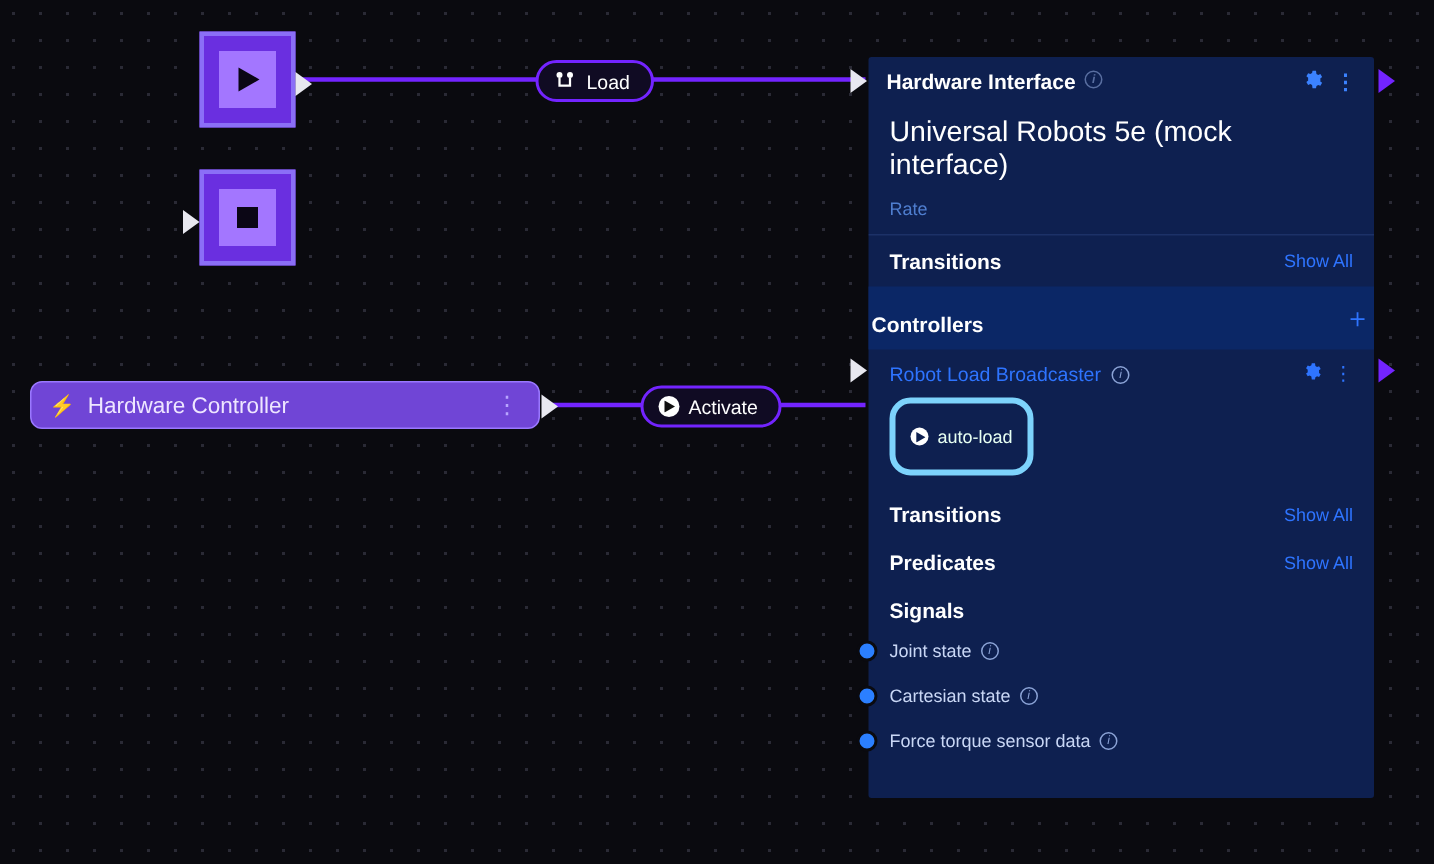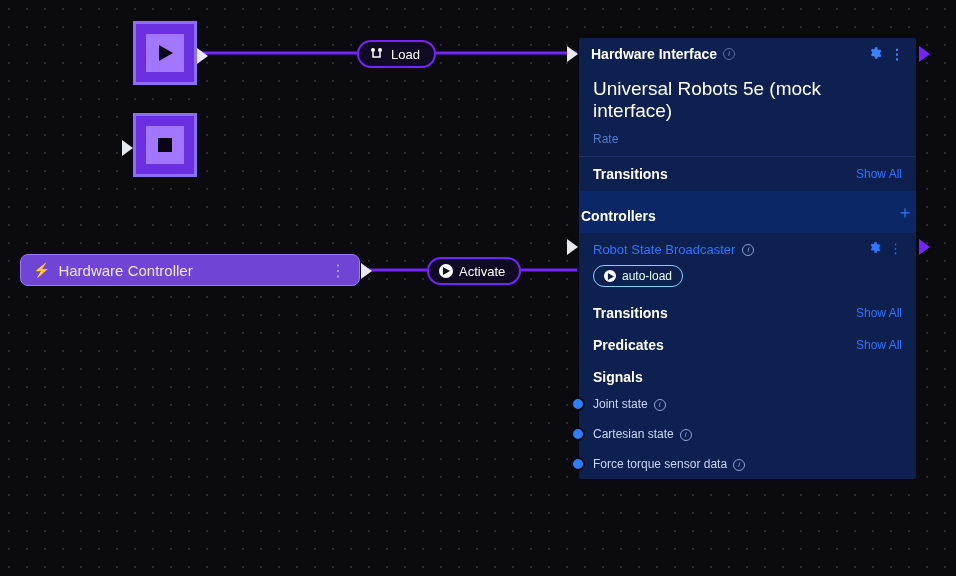--- a/index.html
+++ b/index.html
@@ -124,23 +124,23 @@
   .sub-header {
     display: flex; align-items: center;
     padding: 8px 14px 4px 14px;
     color: #2e74ff; font-size: 13px; font-weight: 400;
   }
   .sub-header .info { margin-left: 4px; color: #6d8cd0; font-size: 11px; }
   .sub-header .right-icons { margin-left: auto; display: flex; gap: 8px; color: #2e74ff; }
   .auto-load {
     margin: 4px 14px 10px 14px;
     display: inline-flex; align-items: center;
-    border: 1px solid #7dd3fc;
+    border: 4px solid #7dd3fc;
     border-radius: 14px;
-    padding: 3px 10px;
+    padding: 15px 10px;
     font-size: 12px; color: #e7fff2;
     gap: 6px;
     justify-content: center;
   }
   .auto-load .pc {
     width: 12px; height: 12px; border-radius: 50%; background: #fff; color: #0e2050;
     display: flex; align-items: center; justify-content: center; font-size: 8px;
   }
   .section-hdr { padding: 8px 14px; font-weight: 700; font-size: 14px; color: #fff; display: flex; align-items: center; }
   .section-hdr .act { margin-left: auto; color: #2e74ff; font-weight: 400; font-size: 12px; }
@@ -250,21 +250,21 @@
   <div class="controllers-bar">
     <span>Controllers</span>
     <span class="plus">＋</span>
   </div>
 
   <div style="position:relative;">
     <div class="edge-port port-in-left" style="left:-12px; top:6px;"></div>
     <div class="out-caret" style="right:-14px; top:6px;"></div>
 
     <div class="sub-header">
-      <span>Robot State Broadcaster</span>
+      <span>Robot Load Broadcaster</span>
       <span class="info">&nbsp;<span class="info-badge">i</span></span>
       <span class="right-icons">
         <span>
           <svg width="13" height="13" viewBox="0 0 24 24" fill="#2e74ff">
               <path d="M12 8a4 4 0 100 8 4 4 0 000-8zm9 4a7 7 0 00-.1-1.2l2.1-1.6-2-3.4-2.5 1a7 7 0 00-2-1.2L16 2h-4l-.5 2.6a7 7 0 00-2 1.2l-2.5-1-2 3.4L7.1 10A7 7 0 007 12a7 7 0 00.1 1.2L5 14.8l2 3.4 2.5-1a7 7 0 002 1.2L12 22h4l.5-2.6a7 7 0 002-1.2l2.5 1 2-3.4-2.1-1.6A7 7 0 0021 12z"></path>
             </svg>
         </span>
         <span>⋮</span>
       </span>
     </div>
@@ -293,19 +293,19 @@
     <div class="signal-row">
       <div class="circle-port" style="left:-8px;"></div>
       <span>Joint state</span>
       <span class="info"><span class="info-badge">i</span></span>
     </div>
     <div class="signal-row">
       <div class="circle-port" style="left:-8px;"></div>
       <span>Cartesian state</span>
       <span class="info"><span class="info-badge">i</span></span>
     </div>
-    <div class="signal-row" style="padding-bottom:8px;">
+    <div class="signal-row" style="padding-bottom:31px;">
       <div class="circle-port" style="left:-8px;"></div>
       <span>Force torque sensor data</span>
       <span class="info"><span class="info-badge">i</span></span>
     </div>
   </div>
 </div>
 
 </body></html>

